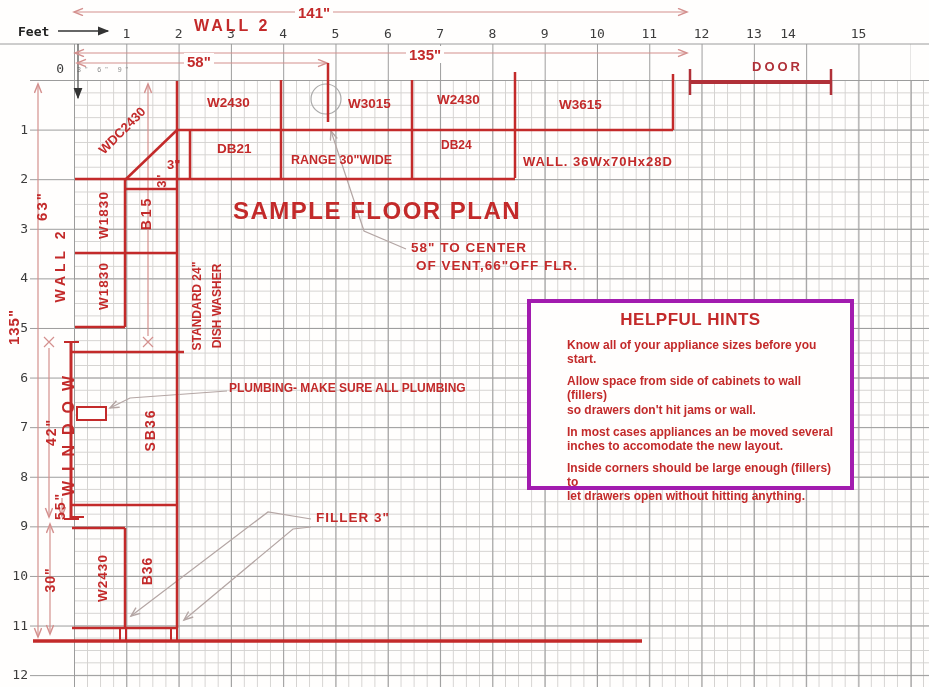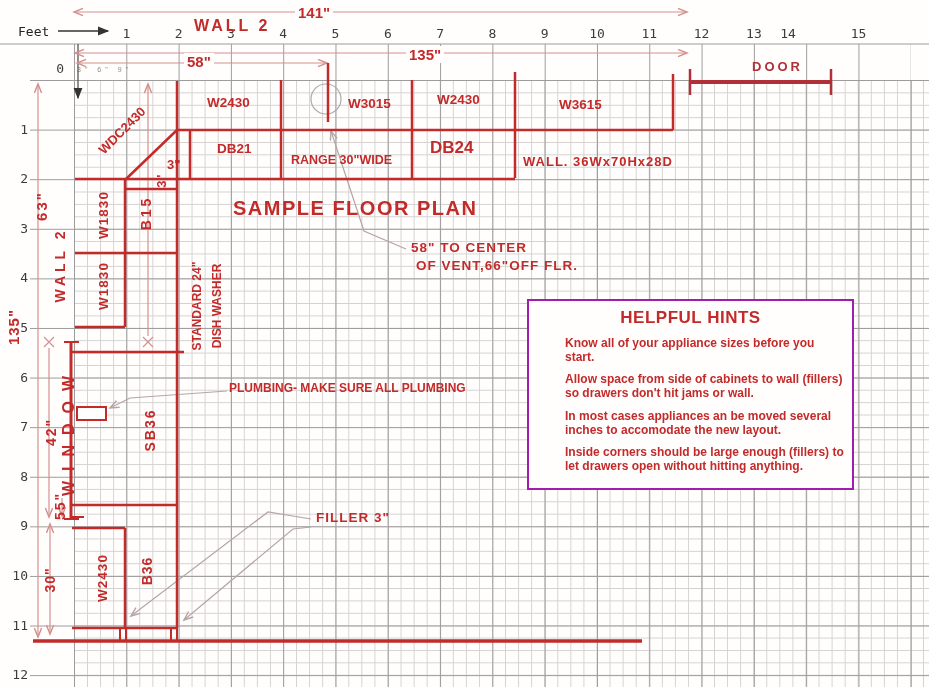--- a/index.html
+++ b/index.html
@@ -17,29 +17,29 @@
     background-image:linear-gradient(to right,#9c9c9c 1px,transparent 1px);
     background-size:52.3px 36px;}
   .leftband{position:absolute;left:30px;top:80px;width:44px;height:597px;
     background-image:linear-gradient(to bottom,#9c9c9c 1px,transparent 1px);
     background-size:44px 49.6px;}
   
   .rnum{position:absolute;font-family:"DejaVu Sans Mono",monospace;font-size:13px;color:#3c3c3c;}
   .topnum{width:24px;text-align:center;}
   .leftnum{width:24px;text-align:right;}
   .feet{position:absolute;left:18px;top:24px;font-family:"DejaVu Sans Mono",monospace;
-        font-size:13px;color:#222;font-weight:normal;}
+        font-size:13px;color:#222;font-weight:bold;}
   .inchmarks{position:absolute;left:77px;top:66px;font-size:7px;color:#8a8a8a;letter-spacing:4px;}
   
   .red{position:absolute;color:#c32a2a;font-weight:bold;white-space:nowrap;}
   .rot{transform:translate(-50%,-50%) rotate(-90deg);}
   .dimlab{background:#fffefd;padding:0 3px;}
-  .title{font-size:20px;font-weight:800;letter-spacing:1.5px;}
+  .title{font-size:24px;font-weight:800;letter-spacing:1.5px;}
   .hints{position:absolute;left:527px;top:299px;width:327px;height:191px;box-sizing:border-box;
-         border:2px solid #a21caf;background:#fffefd;z-index:3;}
+         border:4px solid #a21caf;background:#fffefd;z-index:3;}
   .hints h2{margin:7px 0 0;text-align:center;color:#c32a2a;font-size:17px;letter-spacing:.5px;}
   .hints p{margin:8px 8px 0 10px;color:#c32a2a;font-size:12px;font-weight:bold;
            line-height:1.18;white-space:pre-line;padding-left:26px;}
   .door{color:#b03038;letter-spacing:3px;font-size:13px;}
   svg.lines{position:absolute;left:0;top:0;z-index:2;pointer-events:none;}
   .lbl{z-index:3;}
 </style>
 </head>
 <body>
 
@@ -162,21 +162,21 @@
   <span class="red lbl dimlab" style="left:295px;top:4px;font-size:15px;">141"</span>
   <span class="red lbl dimlab" style="left:406px;top:46px;font-size:15px;">135"</span>
   <span class="red lbl dimlab" style="left:184px;top:53px;font-size:15px;">58"</span>
   <span class="red lbl door" style="left:752px;top:59px;">DOOR</span>
 
   <span class="red lbl" style="left:207px;top:95px;font-size:13.5px;">W2430</span>
   <span class="red lbl" style="left:348px;top:96px;font-size:13.5px;">W3015</span>
   <span class="red lbl" style="left:437px;top:92px;font-size:13.5px;">W2430</span>
   <span class="red lbl" style="left:559px;top:97px;font-size:13.5px;">W3615</span>
   <span class="red lbl" style="left:217px;top:141px;font-size:13.5px;">DB21</span>
-  <span class="red lbl" style="left:430px;top:138px;font-size:17px;text-align:right;">DB24</span>
+  <span class="red lbl" style="left:441px;top:138px;font-size:12px;text-align:right;">DB24</span>
   <span class="red lbl" style="left:291px;top:153px;font-size:12.5px;">RANGE 30"WIDE</span>
   <span class="red lbl" style="left:523px;top:154px;font-size:13px;letter-spacing:1px;">WALL. 36Wx70Hx28D</span>
   <span class="red lbl" style="left:167px;top:157px;font-size:13px;">3"</span>
   <span class="red lbl rot" style="left:161px;top:181px;font-size:13px;">3"</span>
 
   <span class="red lbl" style="left:92px;top:123px;font-size:13px;transform:rotate(-45deg);">WDC2430</span>
 
   <span class="red lbl title" style="left:233px;top:197px;">SAMPLE FLOOR PLAN</span>
 
   <span class="red lbl rot" style="left:103px;top:215px;font-size:13.5px;letter-spacing:1px;">W1830</span>

